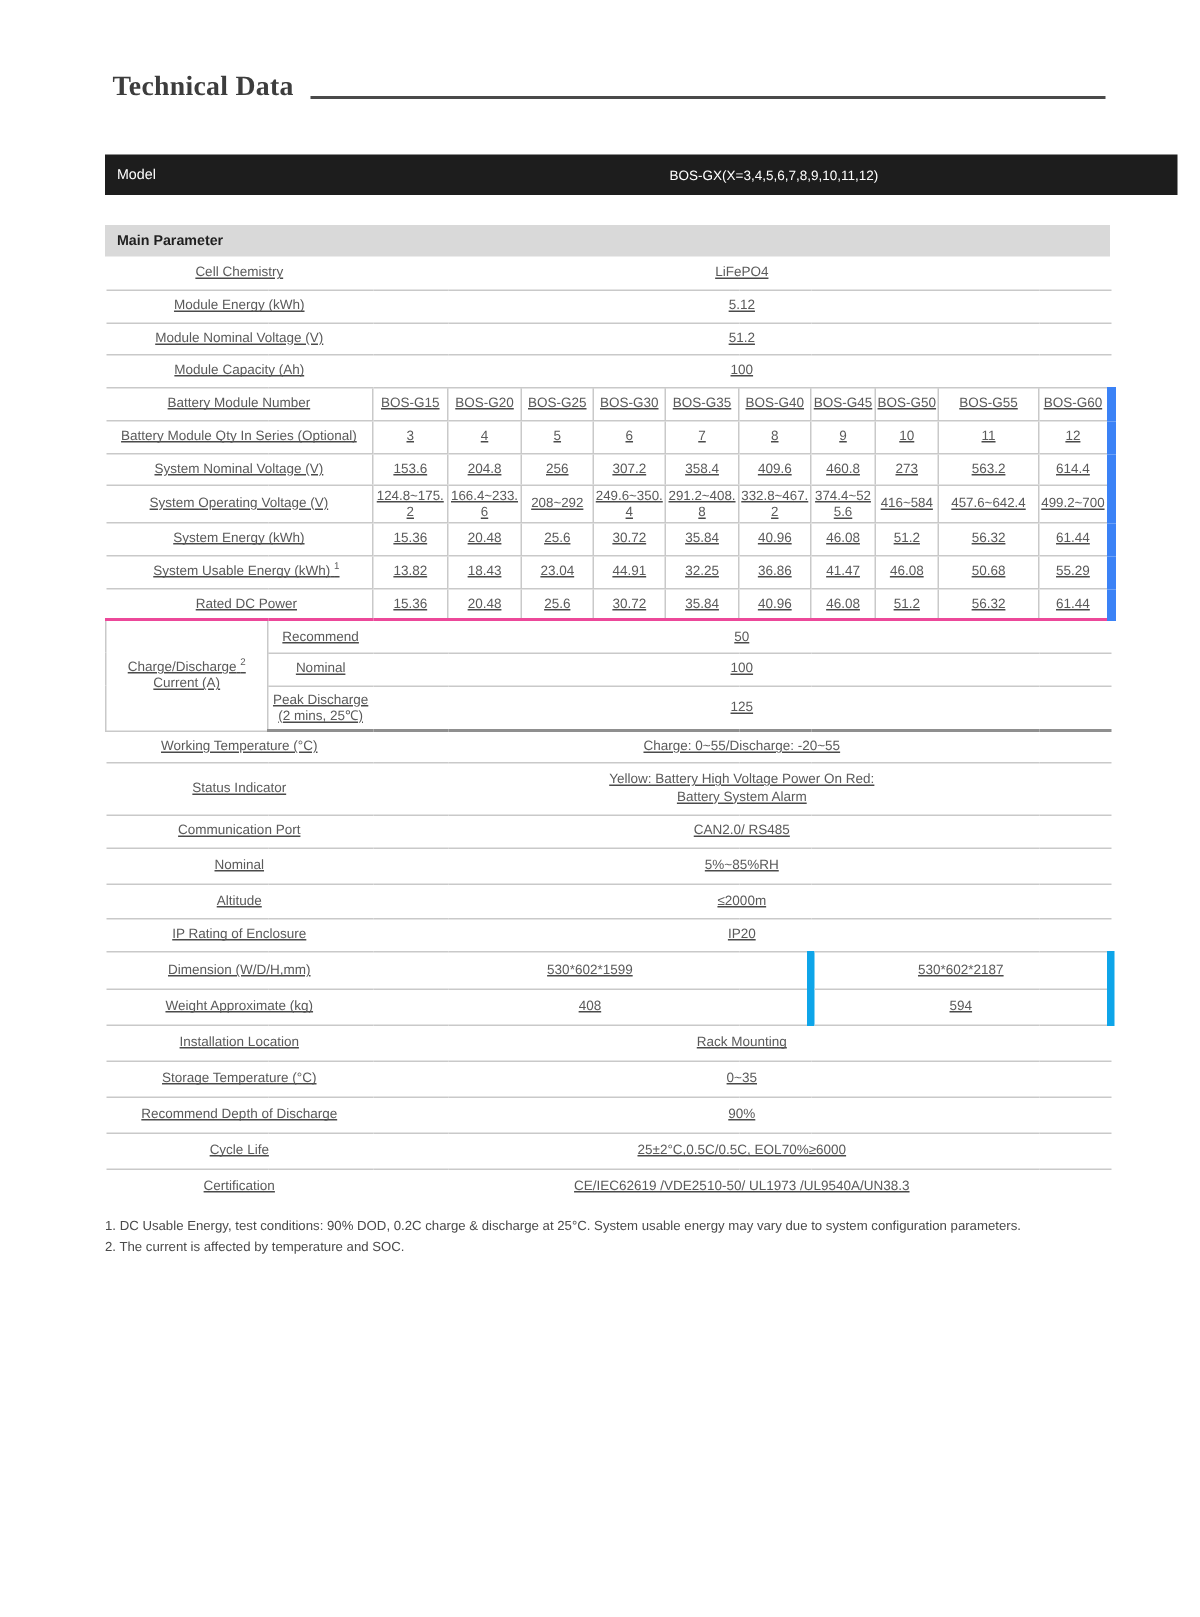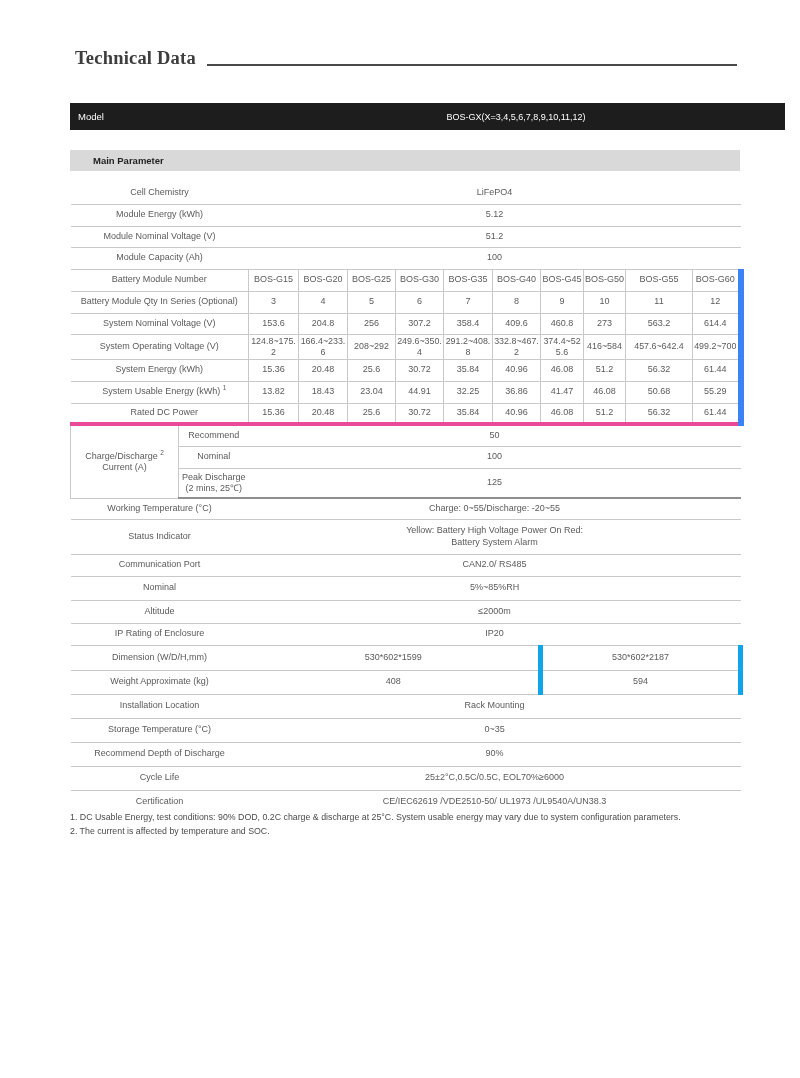--- a/index.html
+++ b/index.html
@@ -15,40 +15,40 @@
   .title{font-size:18.5px;font-weight:bold;color:#3d3d3d;margin:0;letter-spacing:0.2px;white-space:nowrap;}
   .title-rule{flex:1;border-bottom:2px solid #4a4a4a;margin-left:11px;margin-bottom:3px;height:0;}
 
   
   .model-bar{position:absolute;left:70px;top:103px;width:670px;height:27px;background:#1d1d1d;color:#ffffff;padding-left:45px;}
   .model-label{position:absolute;left:8px;top:0;height:27px;display:flex;align-items:center;font-size:9.5px;}
   .model-value{position:absolute;left:177px;right:0;top:0;height:27px;display:flex;align-items:center;justify-content:center;font-size:9px;}
 
   
   .section-bar{position:absolute;left:70px;top:150px;width:670px;height:21px;background:#d9d9d9;color:#1f1f1f;display:flex;align-items:center;}
-  .section-bar span{padding-left:23px;font-size:9.5px;font-weight:bold;}
-
-  
-  table.spec{position:absolute;left:70px;top:182px;width:670px;border-collapse:collapse;table-layout:fixed;}
+  .section-bar span{padding-left:8px;font-size:9.5px;font-weight:bold;}
+
+  
+  table.spec{position:absolute;left:70px;top:171px;width:670px;border-collapse:collapse;table-layout:fixed;text-decoration:underline;}
   table.spec td{
     border-bottom:1px solid #c9c9c9;font-size:9px;color:#5a5a5a;
     text-align:center;vertical-align:middle;padding:0 1px;line-height:1.25;
   }
   td.lbl{text-align:left;padding-left:7px;font-size:9px;color:#4a4a4a;white-space:nowrap;overflow:visible;}
   td.lbl.indent{padding-left:11px;}
   td.mc{border-left:1px solid #c9c9c9;}
   td.rb{border-right:6px solid #3b82f6;}
   tr.opv td.mc{font-size:8.9px;word-break:break-all;padding:0;line-height:1.15;}
   td.sub{text-align:left;padding-left:7px;border-left:1px solid #c9c9c9;white-space:nowrap;font-size:9px;color:#4a4a4a;}
   td.charge-label{
     border-left:1px solid #c9c9c9;border-right:1px solid #c9c9c9;
     border-top:2px solid #8f8f8f;border-bottom:2px solid #8f8f8f;
     text-align:center;font-size:9px;color:#4a4a4a;line-height:1.35;
   }
-  tr.grp-top td{border-top:4px solid #ec4899;}
+  tr.grp-top td{border-top:2px solid #ec4899;}
   tr.grp-bot td{border-bottom:2px solid #8f8f8f;}
   td.vr{border-right:5px solid #0ea5e9;}
   tr.no-b td{border-bottom:none;}
   sup{font-size:6.5px;vertical-align:super;line-height:0;}
   .h21{height:21px}.h22{height:22px}.h23{height:23px}.h24{height:24px}
   .h25{height:25px}.h30{height:30px}.h35{height:35px}
 
   
   .footnotes{position:absolute;left:70px;top:811px;width:680px;font-size:8.8px;color:#4a4a4a;line-height:1.55;}
   .footnotes p{margin:0;}

